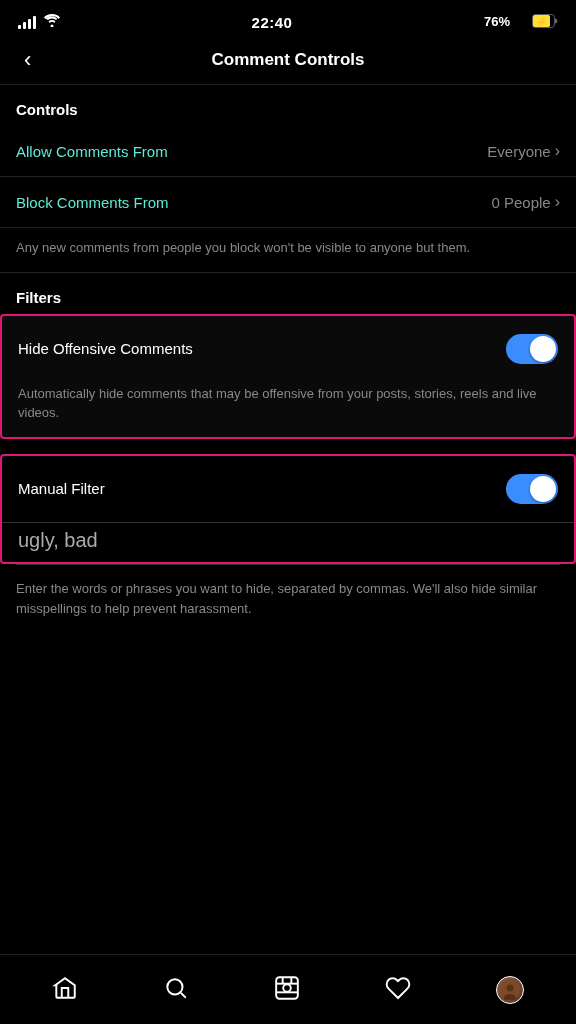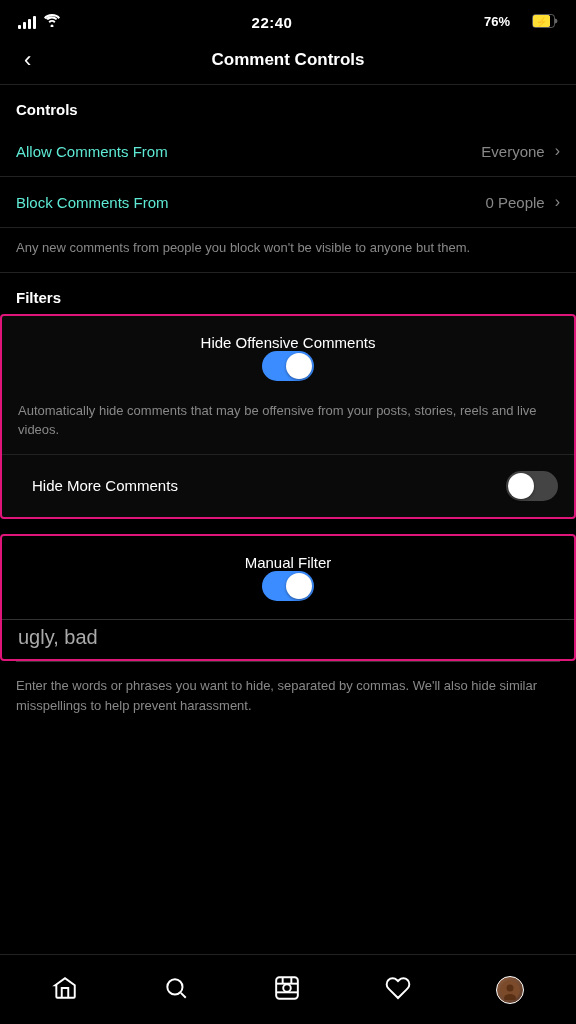--- a/index.html
+++ b/index.html
@@ -95,21 +95,21 @@
     }
 
     .row-label {
       font-size: 15px;
       color: #5eead4;
     }
 
     .row-right {
       display: flex;
       align-items: center;
-      gap: 10px;
+      gap: 4px;
       color: #888;
       font-size: 15px;
     }
     .chevron {
       font-size: 16px;
       color: #888;
     }
 
     .info-text {
       font-size: 13px;
@@ -132,21 +132,20 @@
       border-radius: 4px;
       margin: 0 0;
       background: #0a0a0a;
     }
 
     .toggle-row {
       display: flex;
       align-items: center;
       justify-content: space-between;
       padding: 18px 16px;
-      flex-direction: column;
     }
 
     .toggle-label {
       font-size: 15px;
       color: #fff;
     }
 
     
     .toggle {
       width: 52px;
@@ -337,26 +336,20 @@
 
     <div class="highlighted-row">
       <div class="toggle-row">
         <span class="toggle-label">Hide Offensive Comments</span>
         <div class="toggle on">
           <div class="toggle-knob"></div>
         </div>
       </div>
       <div class="sub-info-text">Automatically hide comments that may be offensive from your posts, stories, reels and live videos.</div>
 
-      <div class="indented-row">
-        <span class="toggle-label">Hide More Comments</span>
-        <div class="toggle off">
-          <div class="toggle-knob"></div>
-        </div>
-      </div>
     </div>
 
     <div class="manual-filter-section" style="margin: 15px 0 0 0;">
       <div class="toggle-row">
         <span class="toggle-label">Manual Filter</span>
         <div class="toggle on">
           <div class="toggle-knob"></div>
         </div>
       </div>
       <div class="filter-words">ugly, bad</div>

